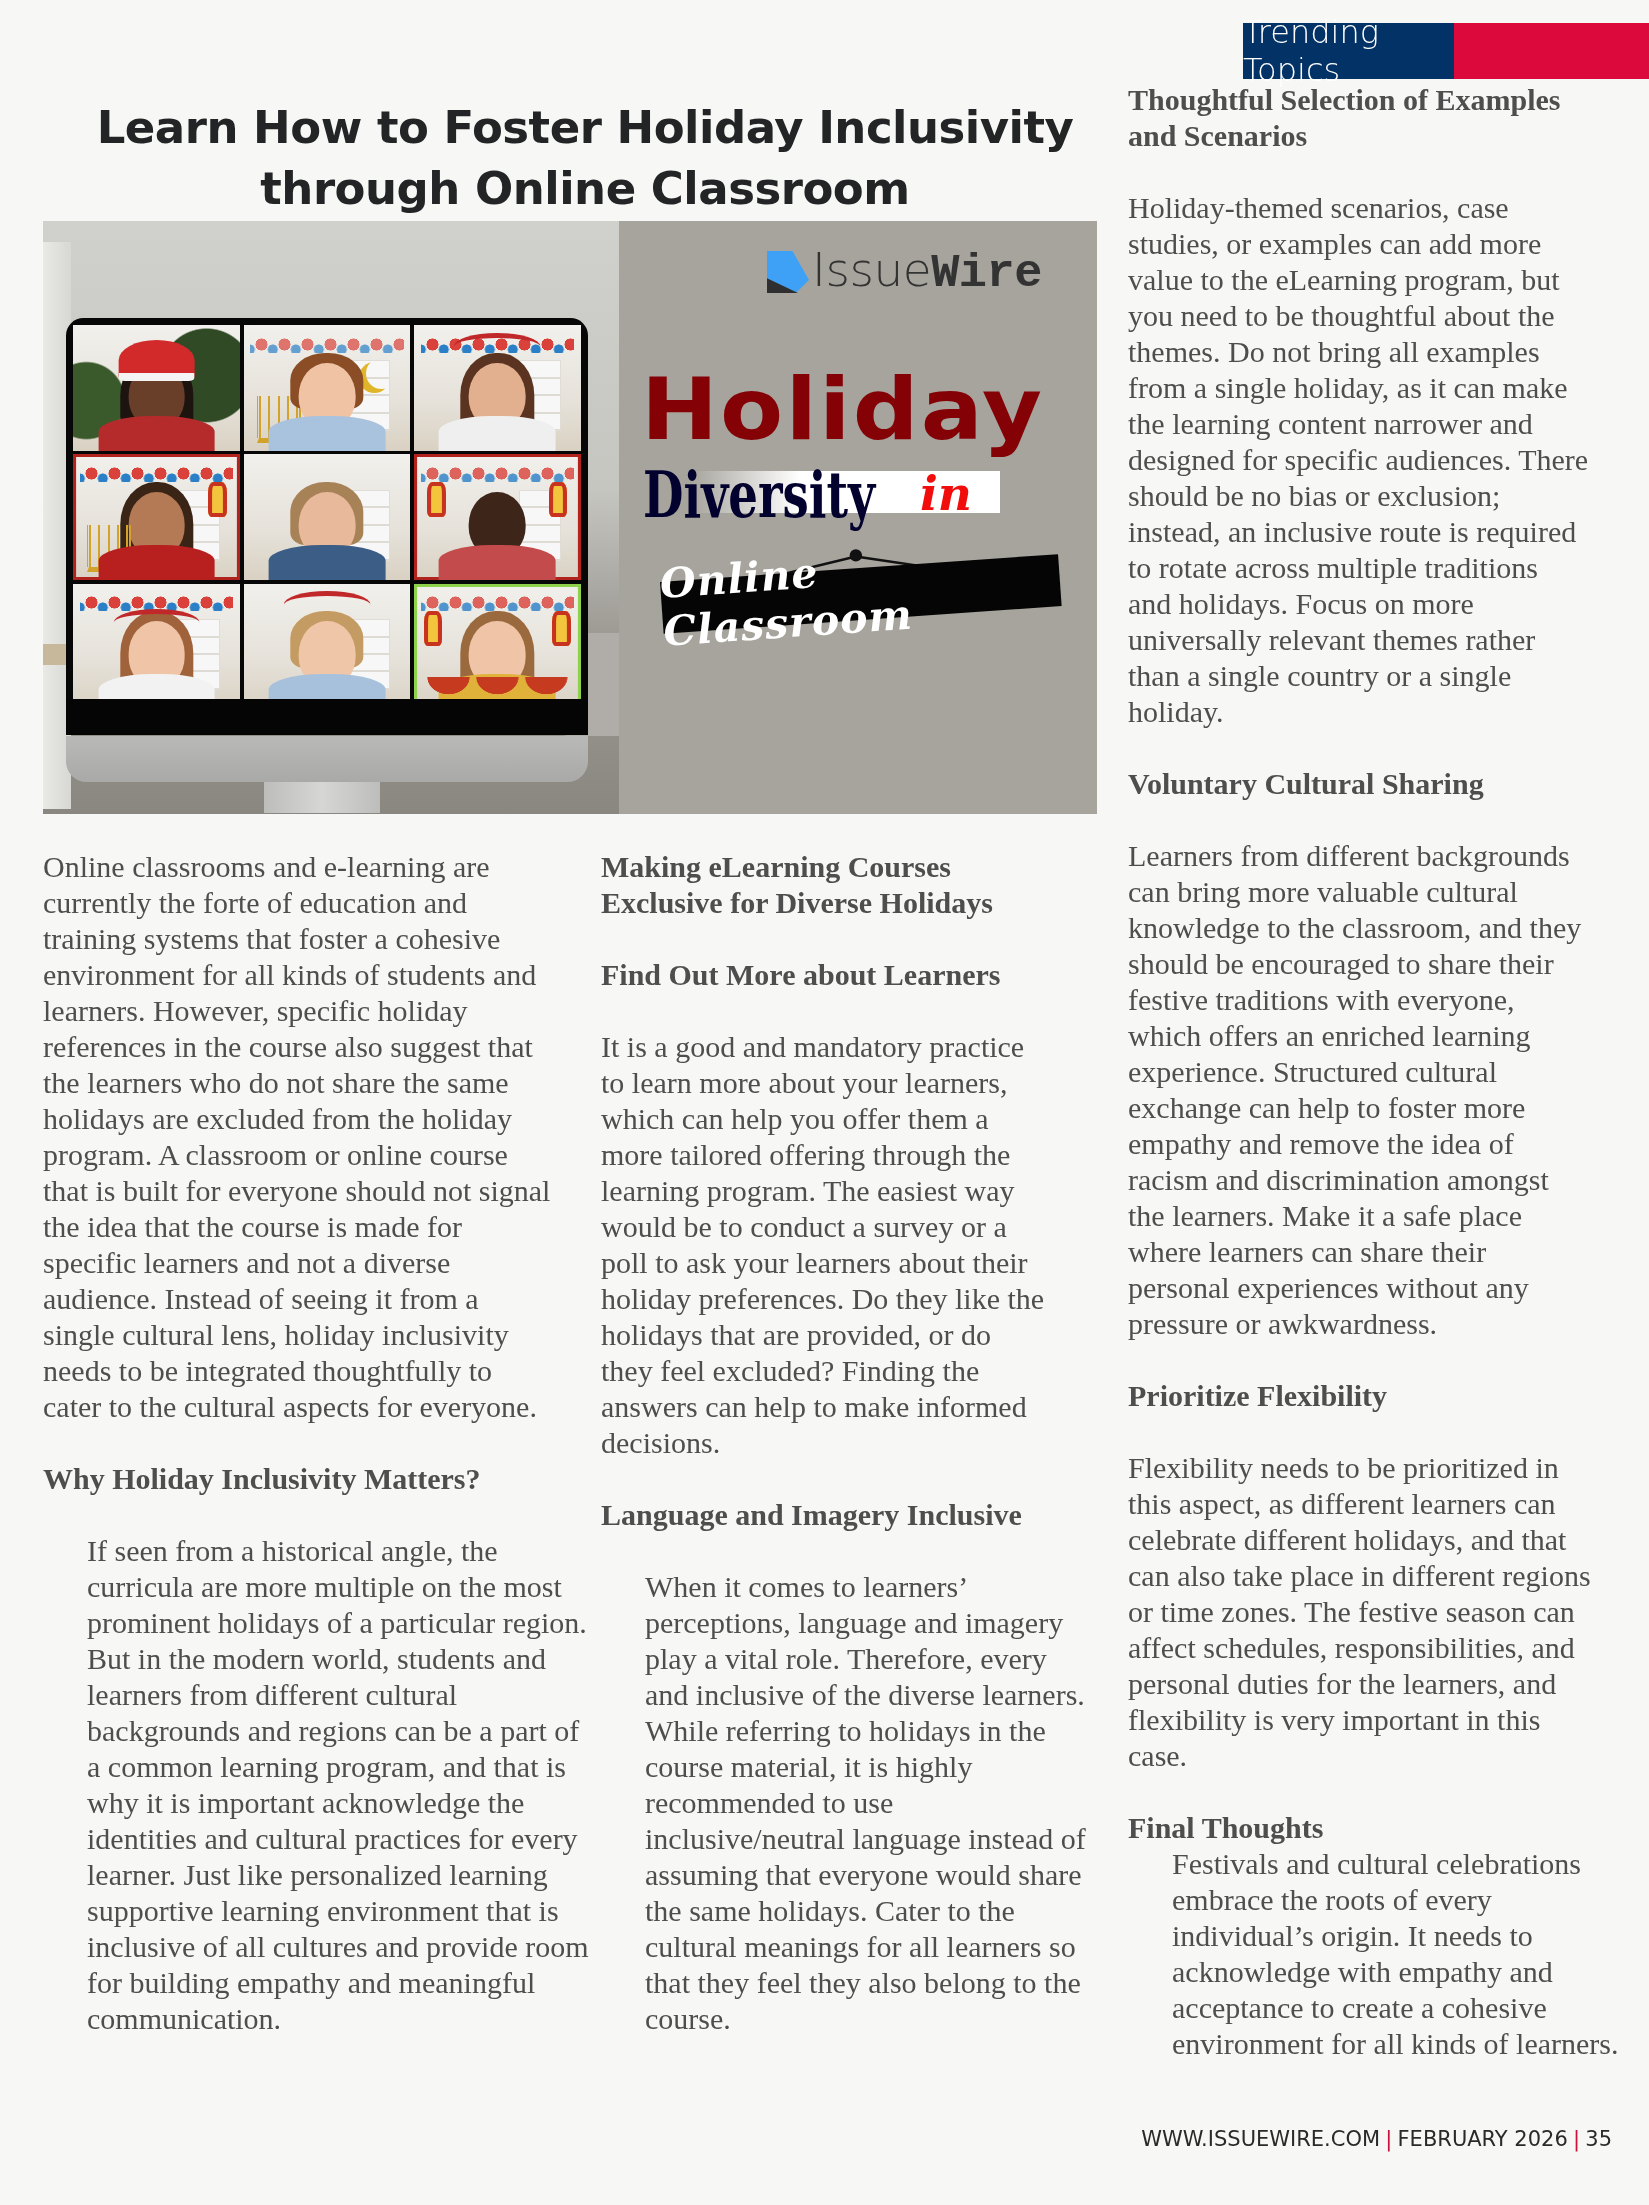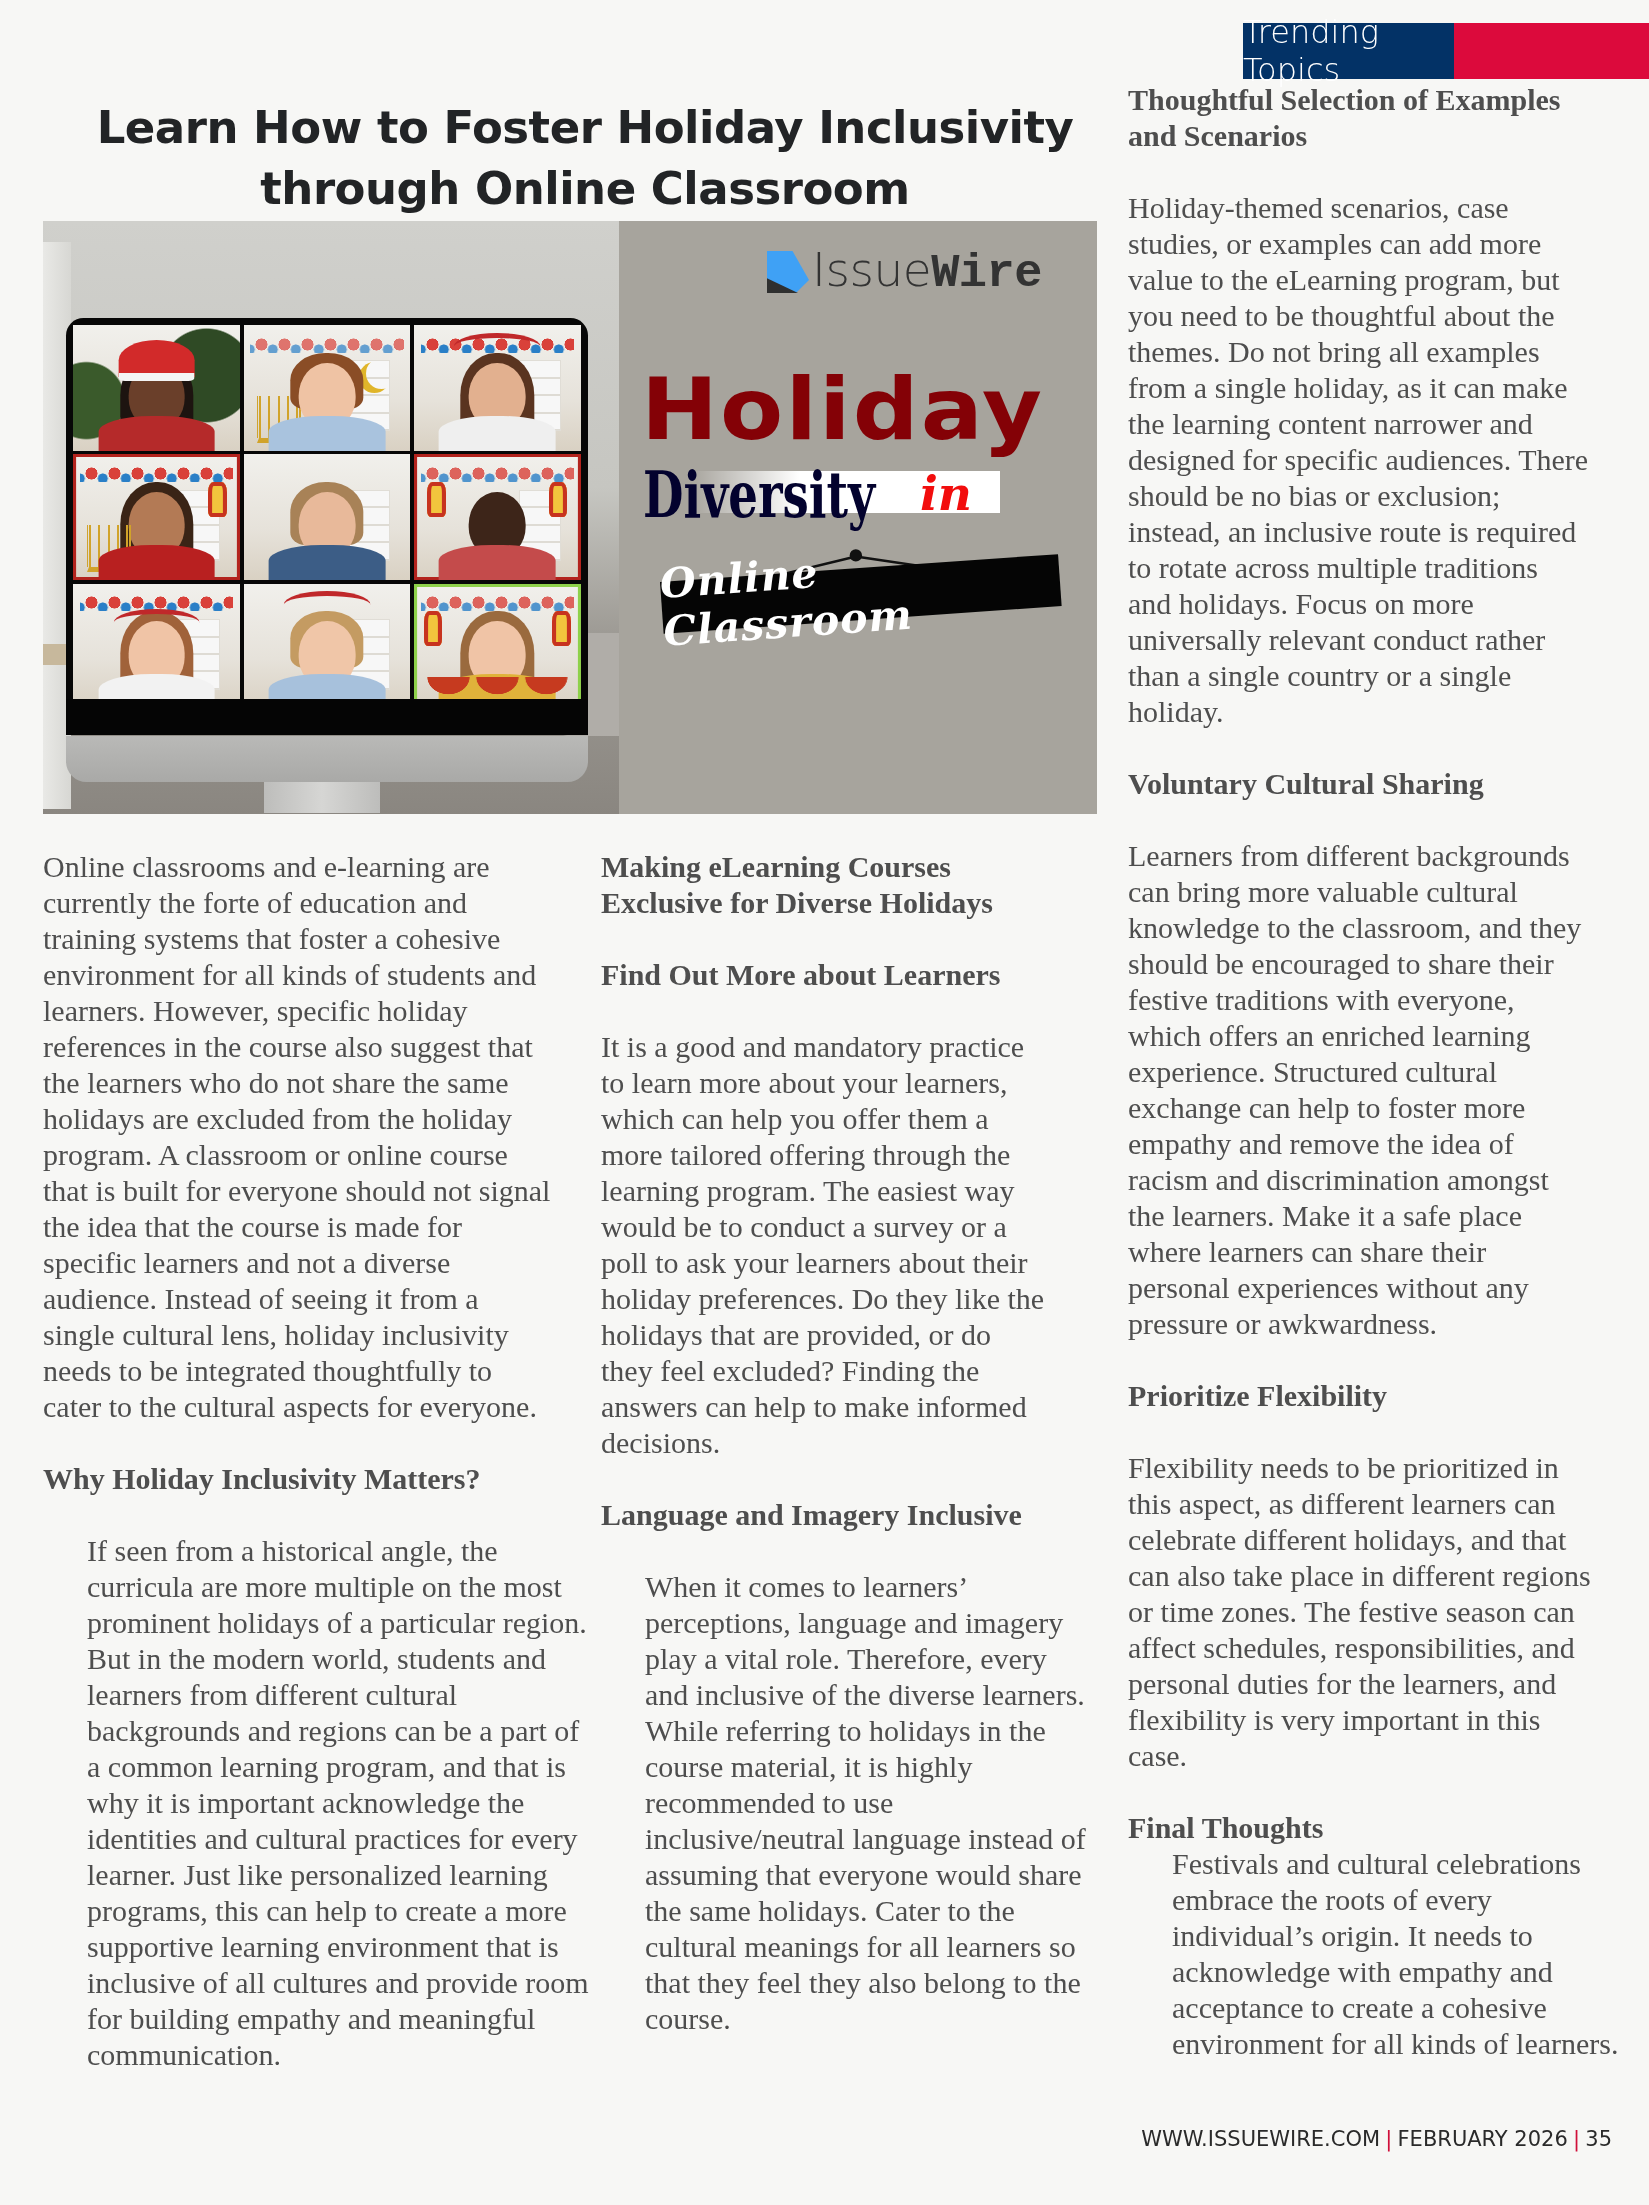--- a/index.html
+++ b/index.html
@@ -244,21 +244,20 @@
       <span class="line" style="display: block; width: max-content;">If seen from a historical angle, the</span>
       <span class="line" style="display: block; width: max-content;">curricula are more multiple on the most</span>
       <span class="line" style="display: block; width: max-content;">prominent holidays of a particular region.</span>
       <span class="line" style="display: block; width: max-content;">But in the modern world, students and</span>
       <span class="line" style="display: block; width: max-content;">learners from different cultural</span>
       <span class="line" style="display: block; width: max-content;">backgrounds and regions can be a part of</span>
       <span class="line" style="display: block; width: max-content;">a common learning program, and that is</span>
       <span class="line" style="display: block; width: max-content;">why it is important acknowledge the</span>
       <span class="line" style="display: block; width: max-content;">identities and cultural practices for every</span>
       <span class="line" style="display: block; width: max-content;">learner. Just like personalized learning</span>
-      <span class="line" style="display: block; width: max-content;">programs, this can help to create a more</span>
       <span class="line" style="display: block; width: max-content;">supportive learning environment that is</span>
       <span class="line" style="display: block; width: max-content;">inclusive of all cultures and provide room</span>
       <span class="line" style="display: block; width: max-content;">for building empathy and meaningful</span>
       <span class="line" style="display: block; width: max-content;">communication.</span>
     </p>
   </div>
 
 <div class="col col2" id="col2">
     <p class="h">
       <span class="line" style="display: block; width: max-content;">Making eLearning Courses</span>
@@ -312,21 +311,21 @@
       <span class="line" style="display: block; width: max-content;">value to the eLearning program, but</span>
       <span class="line" style="display: block; width: max-content;">you need to be thoughtful about the</span>
       <span class="line" style="display: block; width: max-content;">themes. Do not bring all examples</span>
       <span class="line" style="display: block; width: max-content;">from a single holiday, as it can make</span>
       <span class="line" style="display: block; width: max-content;">the learning content narrower and</span>
       <span class="line" style="display: block; width: max-content;">designed for specific audiences. There</span>
       <span class="line" style="display: block; width: max-content;">should be no bias or exclusion;</span>
       <span class="line" style="display: block; width: max-content;">instead, an inclusive route is required</span>
       <span class="line" style="display: block; width: max-content;">to rotate across multiple traditions</span>
       <span class="line" style="display: block; width: max-content;">and holidays. Focus on more</span>
-      <span class="line" style="display: block; width: max-content;">universally relevant conduct rather</span>
+      <span class="line" style="display: block; width: max-content;">universally relevant themes rather</span>
       <span class="line" style="display: block; width: max-content;">than a single country or a single</span>
       <span class="line" style="display: block; width: max-content;">holiday.</span>
     </p>
     <p class="h">
       <span class="line" style="display: block; width: max-content;">Voluntary Cultural Sharing</span>
     </p>
     <p>
       <span class="line" style="display: block; width: max-content;">Learners from different backgrounds</span>
       <span class="line" style="display: block; width: max-content;">can bring more valuable cultural</span>
       <span class="line" style="display: block; width: max-content;">knowledge to the classroom, and they</span>

